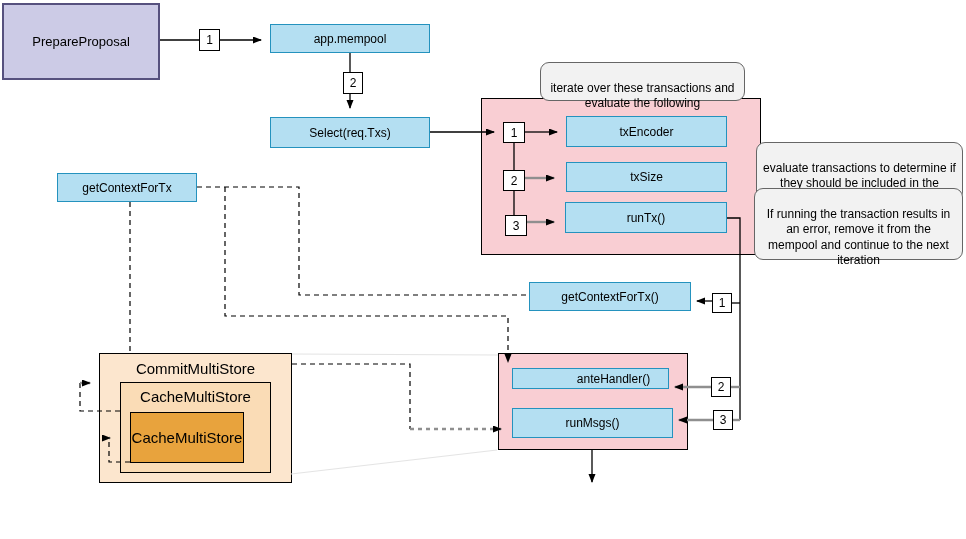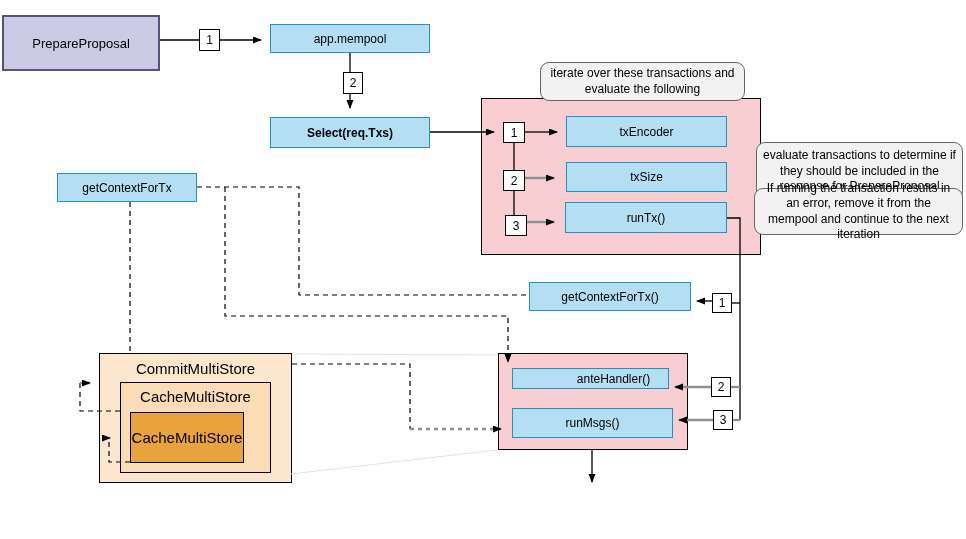--- a/index.html
+++ b/index.html
@@ -8,22 +8,22 @@
     font-family:"Liberation Sans", sans-serif;color:#000;overflow:hidden;
   }
   .abs{position:absolute;box-sizing:border-box;}
   
   .node{display:flex;align-items:center;justify-content:center;text-align:center;font-size:12px;}
   .blue{background:var(--blue-fill);border:1.5px solid var(--blue-border);}
   .purple{background:var(--purple-fill);border:2px solid var(--purple-border);font-size:13px;}
   .pinkbox{background:var(--pink-fill);border:1px solid var(--pink-border);}
   .badge{background:var(--badge-fill);border:1px solid #000;display:flex;align-items:center;justify-content:center;font-size:12px;z-index:6;}
   .callout{background:var(--callout-fill);border:1px solid var(--callout-border);border-radius:9px;
-           display:flex;align-items:center;justify-content:center;text-align:center;
-           font-size:12px;line-height:1.28;padding:4px 6px;z-index:7;}
+           display:flex;justify-content:center;text-align:center;
+           font-size:12px;line-height:1.28;padding:18px 6px;z-index:7;}
   .storelabel{font-size:15px;text-align:center;}
   .outerstore{background:var(--orange-outer-fill);border:1px solid #000;}
   .midstore{background:var(--orange-mid-fill);border:1px solid #000;}
   .innerstore{background:var(--orange-inner-fill);border:1px solid #000;display:flex;align-items:center;justify-content:center;}
   .z1{z-index:1}.z2{z-index:2}.z5{z-index:5}
   svg.wires{position:absolute;left:0;top:0;z-index:4;pointer-events:none;}
   .ln{stroke:var(--line-black);stroke-width:1.3px;fill:none;}
   .lng{stroke:var(--line-gray);stroke-width:2.4px;fill:none;}
   .dsh{stroke:var(--line-black);stroke-width:1.2px;fill:none;stroke-dasharray:5,4;}
   .dshg{stroke:var(--line-gray);stroke-width:2.4px;fill:none;stroke-dasharray:4,4;}
@@ -82,37 +82,37 @@
     <path class="dsh" d="M225,187 L225,316 L508,316 L508,362" marker-end="url(#ab)"></path>
     <path class="dsh" d="M292,364 L410,364 L410,429"></path>
     <path class="dshg" d="M410,429 L501,429" marker-end="url(#ab)"></path>
 
     <path class="dsh" d="M120,411 L80,411 L80,383"></path>
     <path class="dshg" d="M80,383 L90,383" marker-end="url(#ab)"></path>
     <path class="dsh" d="M130,462 L109,462 L109,438"></path>
     <path class="dshg" d="M109,438 L110,438" marker-end="url(#ab)"></path>
   </svg>
 
-  <div class="abs node purple z5" style="left:2px;top:15px;width:158px;height:56px;">
+  <div class="abs node purple z5" style="left:2px;top:3px;width:158px;height:77px;">
     <span>PrepareProposal</span>
   </div>
 
   <div class="abs badge" style="left:199px;top:29px;width:21px;height:22px;">
       <span>1</span>
     </div>
 
   <div class="abs node blue z5" style="left:270px;top:24px;width:160px;height:29px;">
     <span>app.mempool</span>
   </div>
 
   <div class="abs badge" style="left:343px;top:72px;width:20px;height:22px;">
       <span>2</span>
     </div>
 
-  <div class="abs node blue z5" style="left:270px;top:117px;width:160px;height:31px;font-weight:bold;">
+  <div class="abs node blue z5" style="left:270px;top:117px;width:160px;height:31px;">
     <span>Select(req.Txs)</span>
   </div>
 
   <div class="abs callout" style="left:540px;top:62px;width:205px;height:39px;">
     <span>iterate over these transactions and evaluate the following</span>
   </div>
 
   <div class="abs badge" style="left:503px;top:122px;width:22px;height:21px;">
       <span>1</span>
     </div>
@@ -129,21 +129,21 @@
   <div class="abs node blue z5" style="left:566px;top:162px;width:161px;height:30px;">
     <span>txSize</span>
   </div>
   <div class="abs node blue z5" style="left:565px;top:202px;width:162px;height:31px;">
     <span>runTx()</span>
   </div>
 
   <div class="abs callout" style="left:756px;top:130px;width:207px;height:59px;margin-top:12px;">
     <span>evaluate transactions to determine if they should be included in the response for PrepareProposal</span>
   </div>
-  <div class="abs callout" style="left:754px;top:188px;width:209px;height:47px;">
+  <div class="abs callout" style="left:754px;top:188px;width:209px;height:72px;">
     <span>If running the transaction results in an error, remove it from the mempool and continue to the next iteration</span>
   </div>
 
   <div class="abs node blue z5" style="left:57px;top:173px;width:140px;height:29px;">
     <span>getContextForTx</span>
   </div>
 
   <div class="abs node blue z5" style="left:529px;top:282px;width:162px;height:29px;">
     <span>getContextForTx()</span>
   </div>

